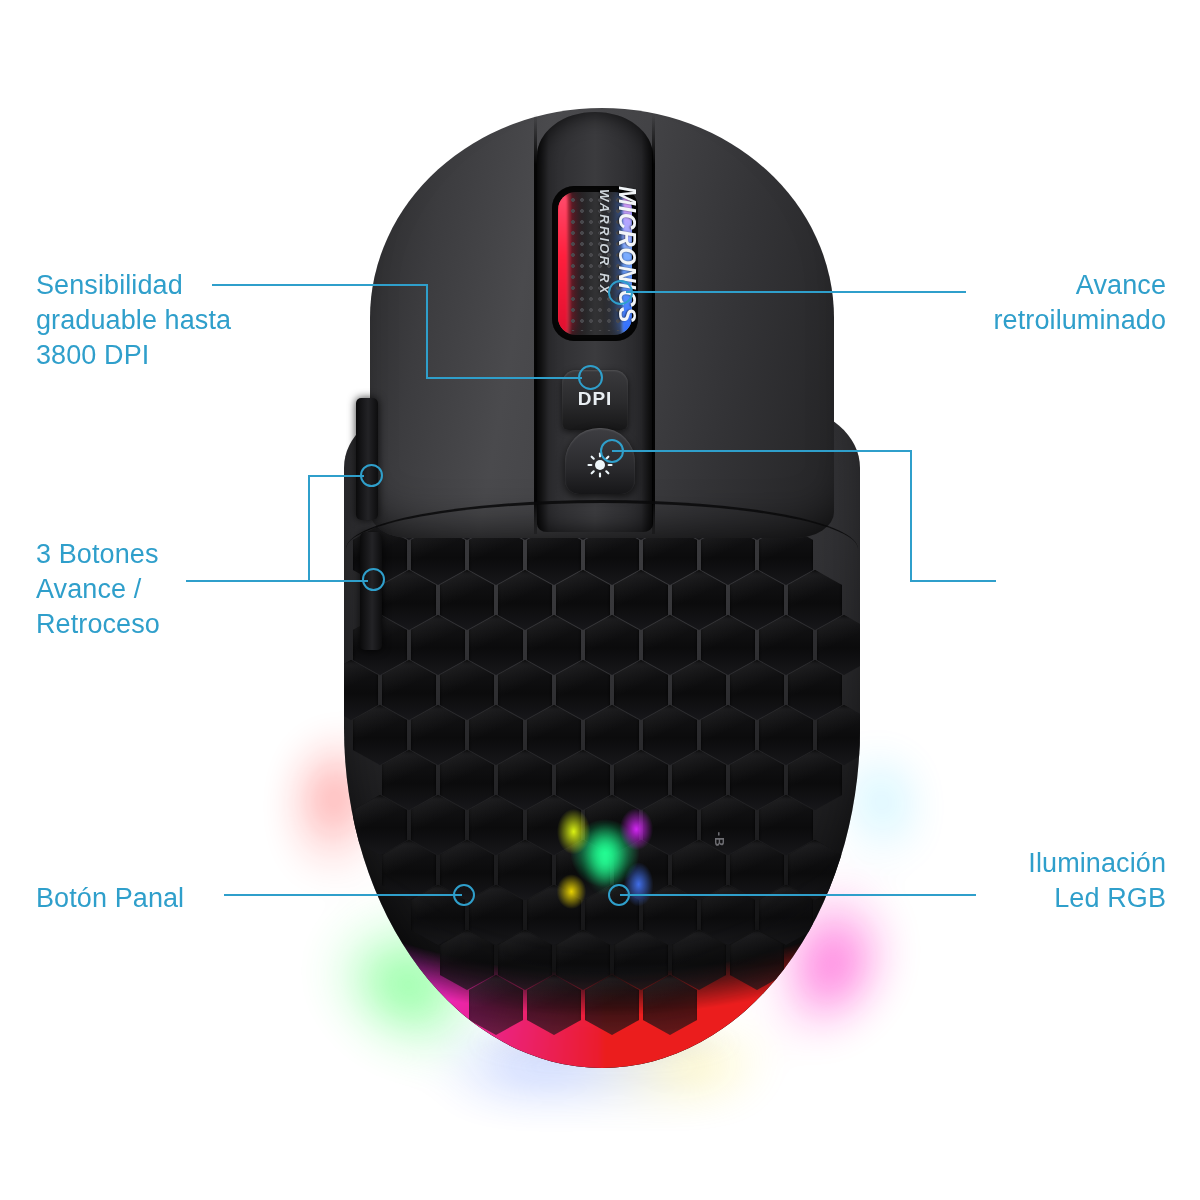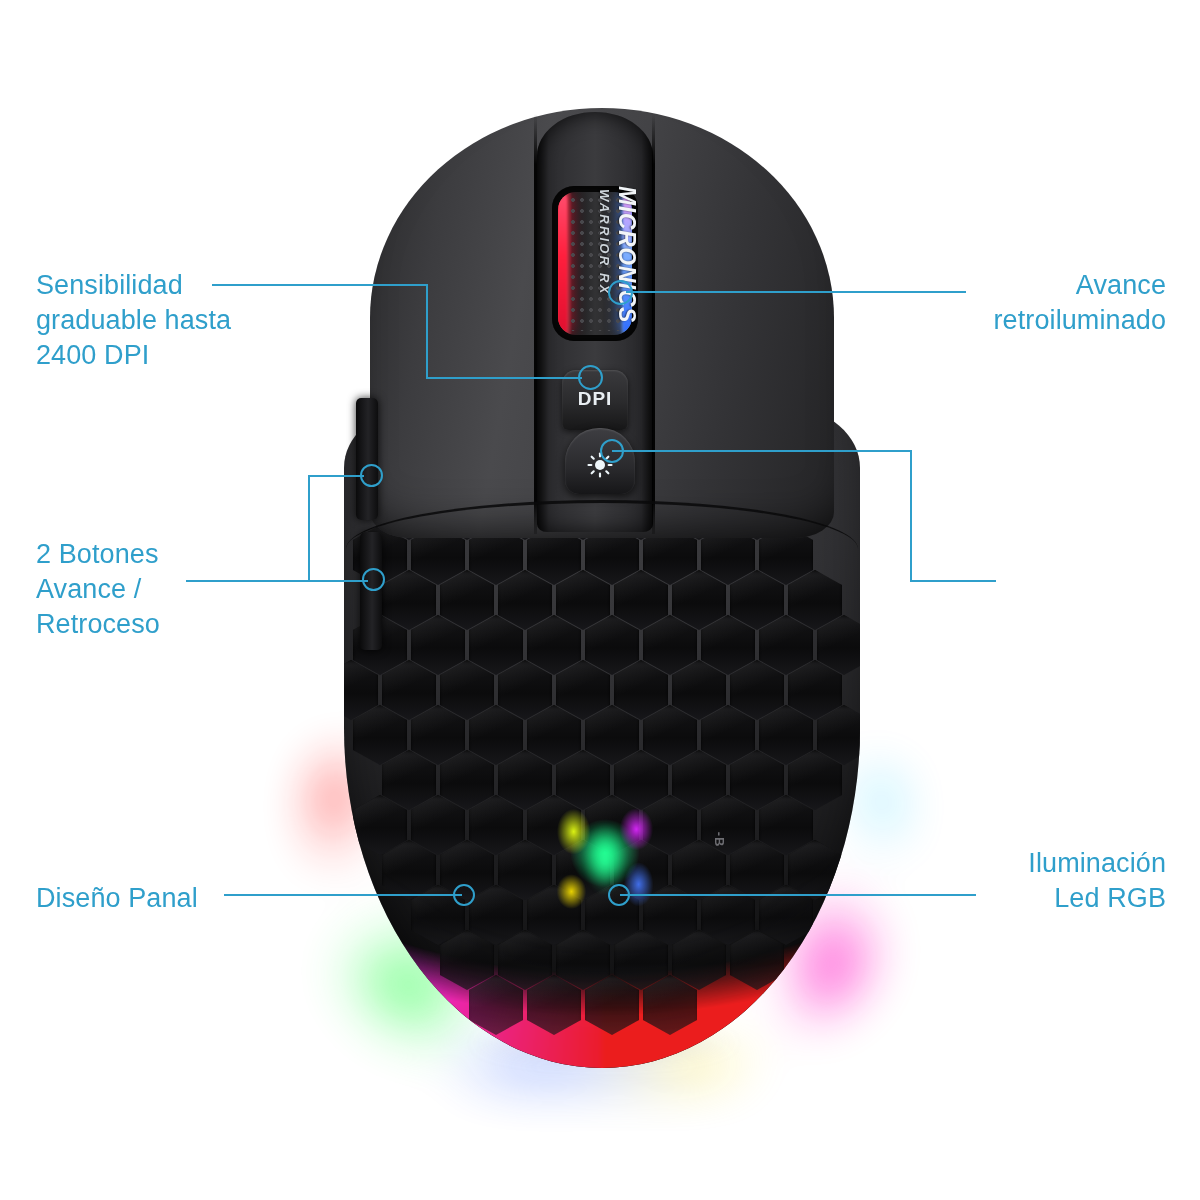--- a/index.html
+++ b/index.html
@@ -447,46 +447,46 @@
       <div class="brandwrap">
         <div class="brand-main">MICRONICS</div>
         <div class="brand-sub">WARRIOR RX</div>
       </div>
 
     </div>
   </div>
 
   <div class="callout left" style="left:36px; top:268px; width:290px;">Sensibilidad
 graduable hasta
-2400 DPI</div>
+3800 DPI</div>
   <div class="ln h" style="left:212px; top:284px; width:216px;"></div>
   <div class="ln v" style="left:426px; top:284px; height:95px;"></div>
   <div class="ln h" style="left:426px; top:377px; width:156px;"></div>
   <div class="dot" style="left:578px; top:365px; width:25px; height:25px;"></div>
 
   <div class="callout right" style="right:34px; top:268px; width:330px;">Avance
 retroiluminado</div>
   <div class="ln h" style="left:626px; top:291px; width:340px;"></div>
   <div class="dot" style="left:608px; top:280px; width:25px; height:25px;"></div>
 
-  <div class="callout left" style="left:36px; top:537px; width:280px;">2 Botones
+  <div class="callout left" style="left:36px; top:537px; width:280px;">3 Botones
 Avance /
 Retroceso</div>
   <div class="ln v" style="left:308px; top:476px; height:106px;"></div>
   <div class="ln h" style="left:308px; top:475px; width:56px;"></div>
   <div class="ln h" style="left:186px; top:580px; width:182px;"></div>
   <div class="dot" style="left:360px; top:464px; width:23px; height:23px;"></div>
   <div class="dot" style="left:362px; top:568px; width:23px; height:23px;"></div>
 
   <div class="ln h" style="left:612px; top:450px; width:300px;"></div>
   <div class="ln v" style="left:910px; top:450px; height:132px;"></div>
   <div class="ln h" style="left:910px; top:580px; width:86px;"></div>
   <div class="dot" style="left:600px; top:439px; width:24px; height:24px;"></div>
 
-  <div class="callout left" style="left:36px; top:881px; width:260px;">Diseño Panal</div>
+  <div class="callout left" style="left:36px; top:881px; width:260px;">Botón Panal</div>
   <div class="ln h" style="left:224px; top:894px; width:238px;"></div>
   <div class="dot" style="left:453px; top:884px; width:22px; height:22px;"></div>
 
   <div class="callout right" style="right:34px; top:846px; width:310px;">Iluminación
 Led RGB</div>
   <div class="ln h" style="left:620px; top:894px; width:356px;"></div>
   <div class="dot" style="left:608px; top:884px; width:22px; height:22px;"></div>
 
 </div>
 

